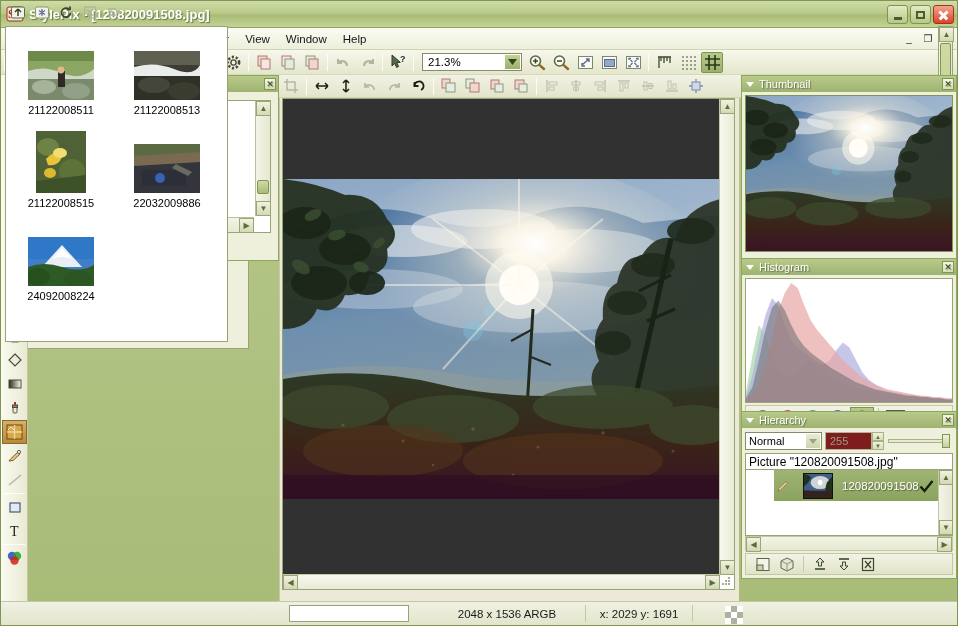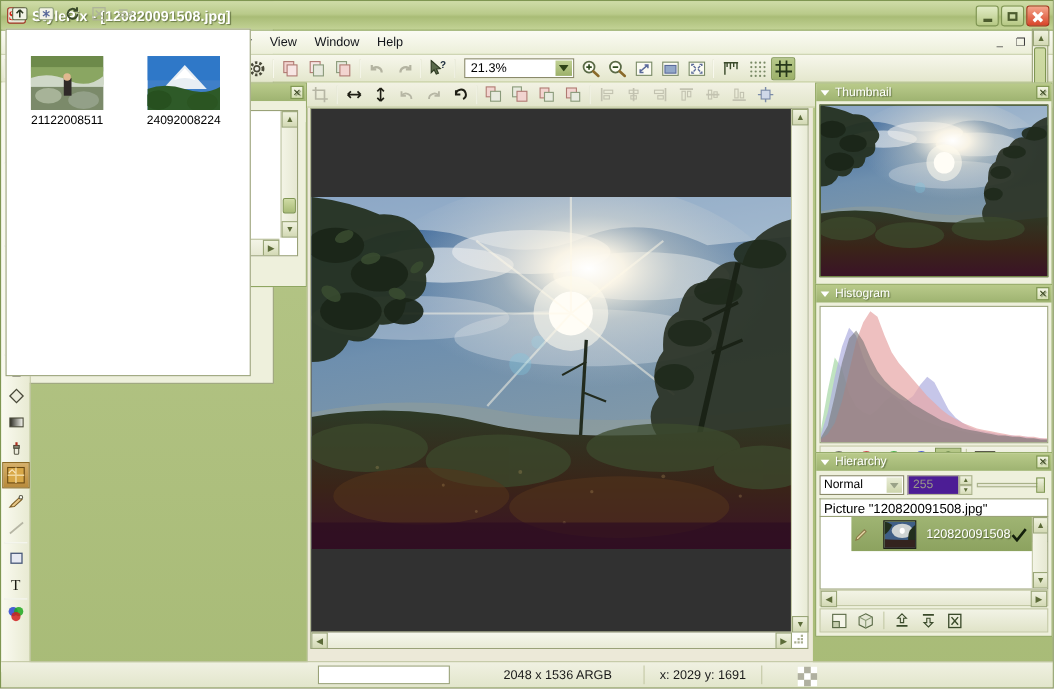--- a/index.html
+++ b/index.html
@@ -238,21 +238,21 @@
   .hbtn { width:24px;height:19px;display:flex;align-items:center;justify-content:center;
           border:1px solid transparent; flex:none;}
   .hbtn.on { background:linear-gradient(to bottom,#b7c98a,#9cb069); border-color:#7e9452;}
 
   #hierpanel { left:740px; top:410px; width:216px; height:168px; }
   #blendrow { position:absolute; left:3px; top:19px; width:208px; height:20px; display:flex; align-items:center;}
   #blendsel { width:77px;height:18px;background:#fff;border:1px solid #8a8a6a;
               display:flex;align-items:center;position:relative;font-size:11px;padding-left:3px;}
   #blendsel .arrow{position:absolute;right:1px;top:1px;width:14px;height:14px;
         background:linear-gradient(to bottom,#e8ecd6,#cdd5ab);display:flex;align-items:center;justify-content:center;}
-  #opval { width:47px;height:18px;background:#4c1d95;border:1px solid #b3b399;
+  #opval { width:47px;height:18px;background:#7f1d1d;border:1px solid #b3b399;
            margin-left:3px; font-size:11px;color:#9a9a88;display:flex;align-items:center;padding-left:4px;}
   #opspin { width:12px;height:18px;margin-left:0px;display:flex;flex-direction:column;}
   #opspin div{flex:1;background:linear-gradient(to bottom,#f0f2e0,#d7ddb9);border:1px solid #a9b189;
               display:flex;align-items:center;justify-content:center;font-size:6px;color:#5c6b38;}
   #opslider { margin-left:4px; width:62px; height:14px; position:relative;}
   #opslider .track{position:absolute;left:0;top:5px;width:62px;height:4px;background:#e6e8d4;border:1px solid #a9b189;}
   #opslider .knob{position:absolute;right:0;top:0;width:8px;height:14px;
           background:linear-gradient(to bottom,#f0f2e0,#c6cfa0);border:1px solid #7f9652;}
   #layerhdr { position:absolute;left:3px;top:41px;width:208px;height:17px;background:#fff;
               border:1px solid #9aa278;border-bottom:none; display:flex;align-items:center;
@@ -883,23 +883,70 @@
               <ellipse cx="16" cy="36" rx="12" ry="7" fill="#a7b398"></ellipse>
               <ellipse cx="48" cy="40" rx="14" ry="8" fill="#93a088"></ellipse>
               <rect x="30" y="20" width="7" height="16" fill="#2f2a28"></rect>
               <circle cx="33" cy="19" r="3.4" fill="#e0b890"></circle>
             </svg>
           </div>
         </div>
         <div class="thumb-lbl">21122008511</div>
       </div>
 
-
-
-
+      <div class="thumb-cell">
+        <div class="thumb-wrap">
+          <div class="thumb-img">
+            <svg width="66" height="49" viewBox="0 0 66 49">
+              <rect width="66" height="49" fill="#3c3c34"></rect>
+              <rect width="66" height="14" fill="#5f5f52"></rect>
+              <path d="M0 16 Q20 10 40 18 T66 14 L66 26 L0 26z" fill="#e8ecea"></path>
+              <rect y="25" width="66" height="24" fill="#2f3028"></rect>
+              <ellipse cx="20" cy="34" rx="16" ry="8" fill="#44463a"></ellipse>
+              <ellipse cx="50" cy="40" rx="16" ry="9" fill="#3a3c30"></ellipse>
+            </svg>
+          </div>
+        </div>
+        <div class="thumb-lbl">21122008513</div>
+      </div>
+
+      <div class="thumb-cell">
+        <div class="thumb-wrap">
+          <div class="thumb-img tall">
+            <svg width="50" height="62" viewBox="0 0 50 62">
+              <rect width="50" height="62" fill="#4f6236"></rect>
+              <ellipse cx="12" cy="16" rx="11" ry="9" fill="#6d8244"></ellipse>
+              <ellipse cx="36" cy="40" rx="13" ry="12" fill="#5d7238"></ellipse>
+              <path d="M10 28 Q18 18 26 26 Q22 36 12 34z" fill="#e8c436"></path>
+              <ellipse cx="24" cy="22" rx="7" ry="5" fill="#f2dd72"></ellipse>
+              <ellipse cx="14" cy="42" rx="6" ry="5" fill="#e0b830"></ellipse>
+              <path d="M0 50 L50 44 L50 62 L0 62z" fill="#3d5228"></path>
+            </svg>
+          </div>
+        </div>
+        <div class="thumb-lbl">21122008515</div>
+      </div>
+
+
+      <div class="thumb-cell">
+        <div class="thumb-wrap">
+          <div class="thumb-img">
+            <svg width="66" height="49" viewBox="0 0 66 49">
+              <rect width="66" height="49" fill="#3a3a3c"></rect>
+              <rect width="66" height="13" fill="#5c6a44"></rect>
+              <path d="M0 12 L66 8 L66 20 L0 24z" fill="#7a6a52"></path>
+              <path d="M0 22 L66 18 L66 49 L0 49z" fill="#33343c"></path>
+              <rect x="8" y="26" width="44" height="16" rx="2" fill="#2c2e38"></rect>
+              <circle cx="26" cy="34" r="5" fill="#3a62b4"></circle>
+              <path d="M42 20 L58 28 L54 32 L38 24z" fill="#6a6a62"></path>
+            </svg>
+          </div>
+        </div>
+        <div class="thumb-lbl">22032009886</div>
+      </div>
 
       <div class="thumb-cell">
         <div class="thumb-wrap">
           <div class="thumb-img">
             <svg width="66" height="49" viewBox="0 0 66 49">
               <rect width="66" height="49" fill="#3f7fc8"></rect>
               <rect width="66" height="22" fill="#2f78c8"></rect>
               <path d="M14 30 L34 8 L54 30z" fill="#e8eef4"></path>
               <path d="M24 22 L34 11 L44 22 Q34 18 24 22z" fill="#ffffff"></path>
               <path d="M0 30 Q16 24 34 30 T66 28 L66 49 L0 49z" fill="#2e5a28"></path>

